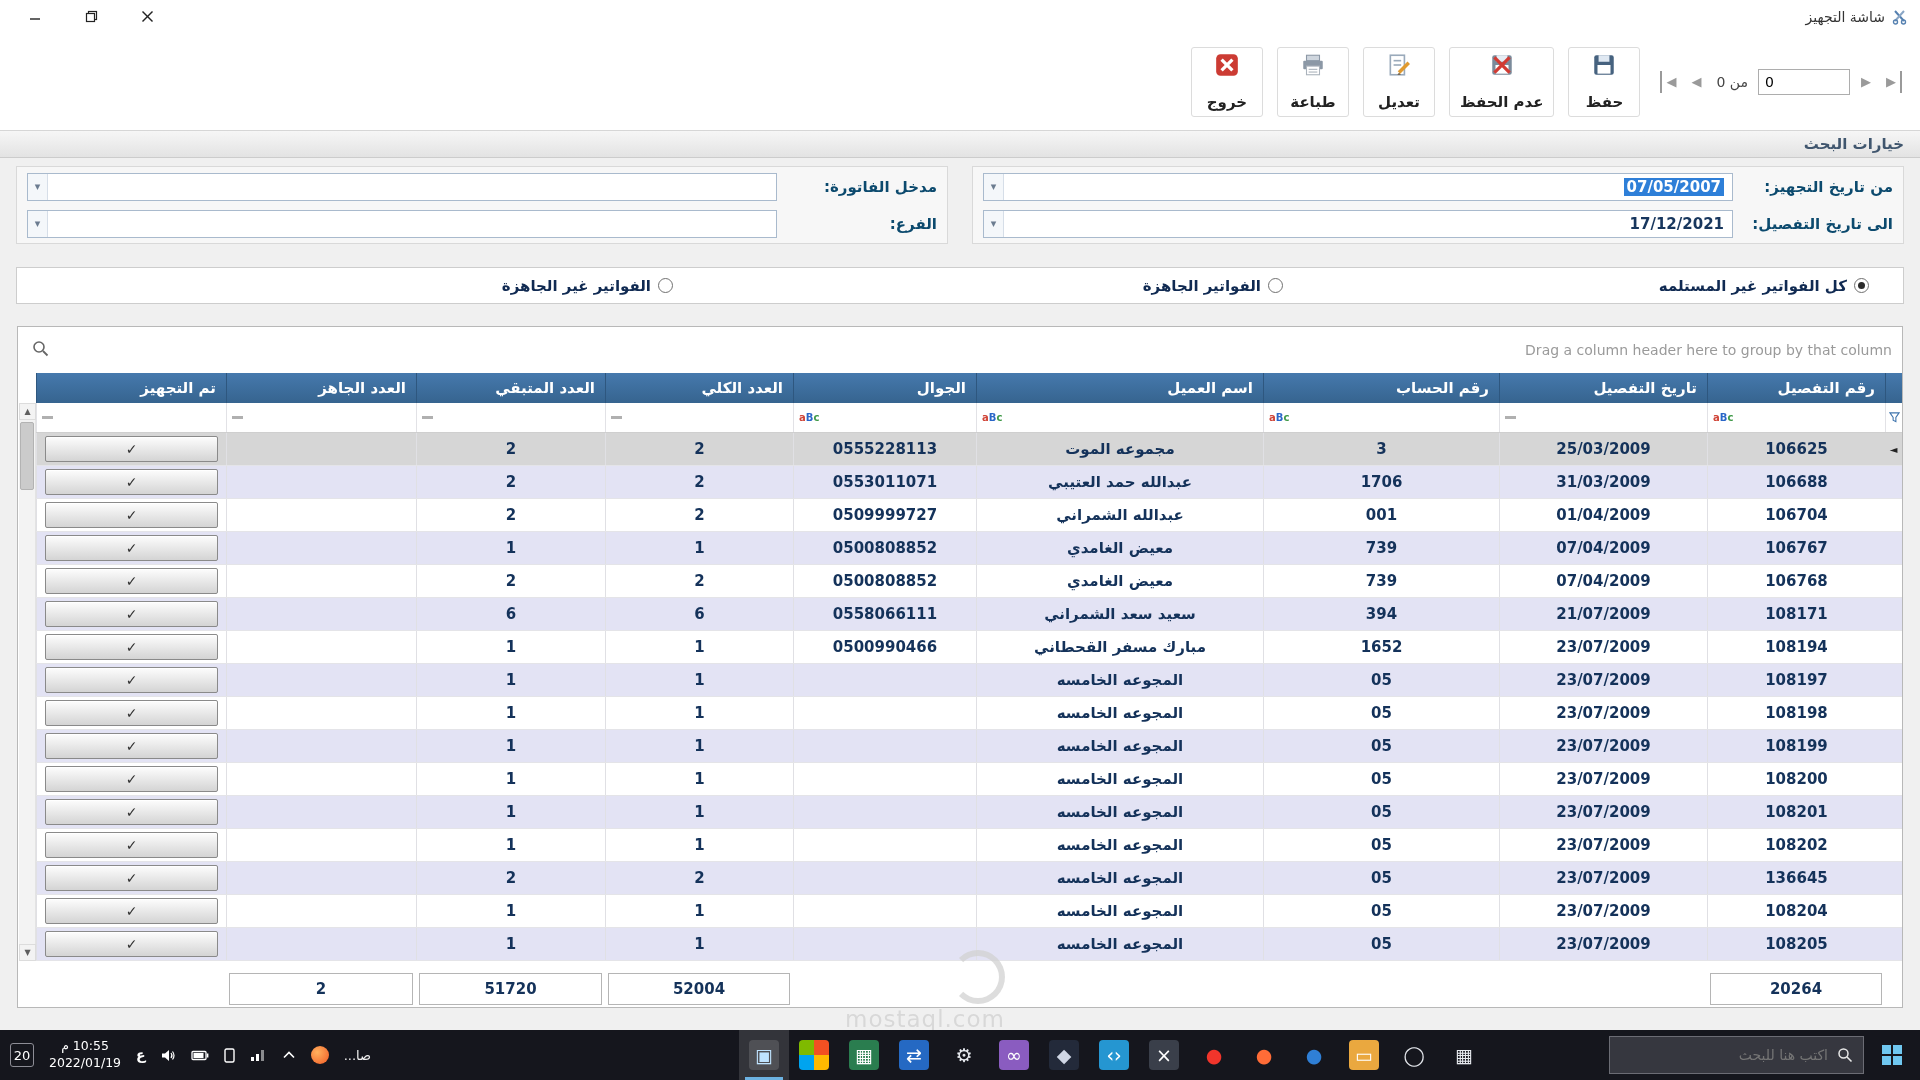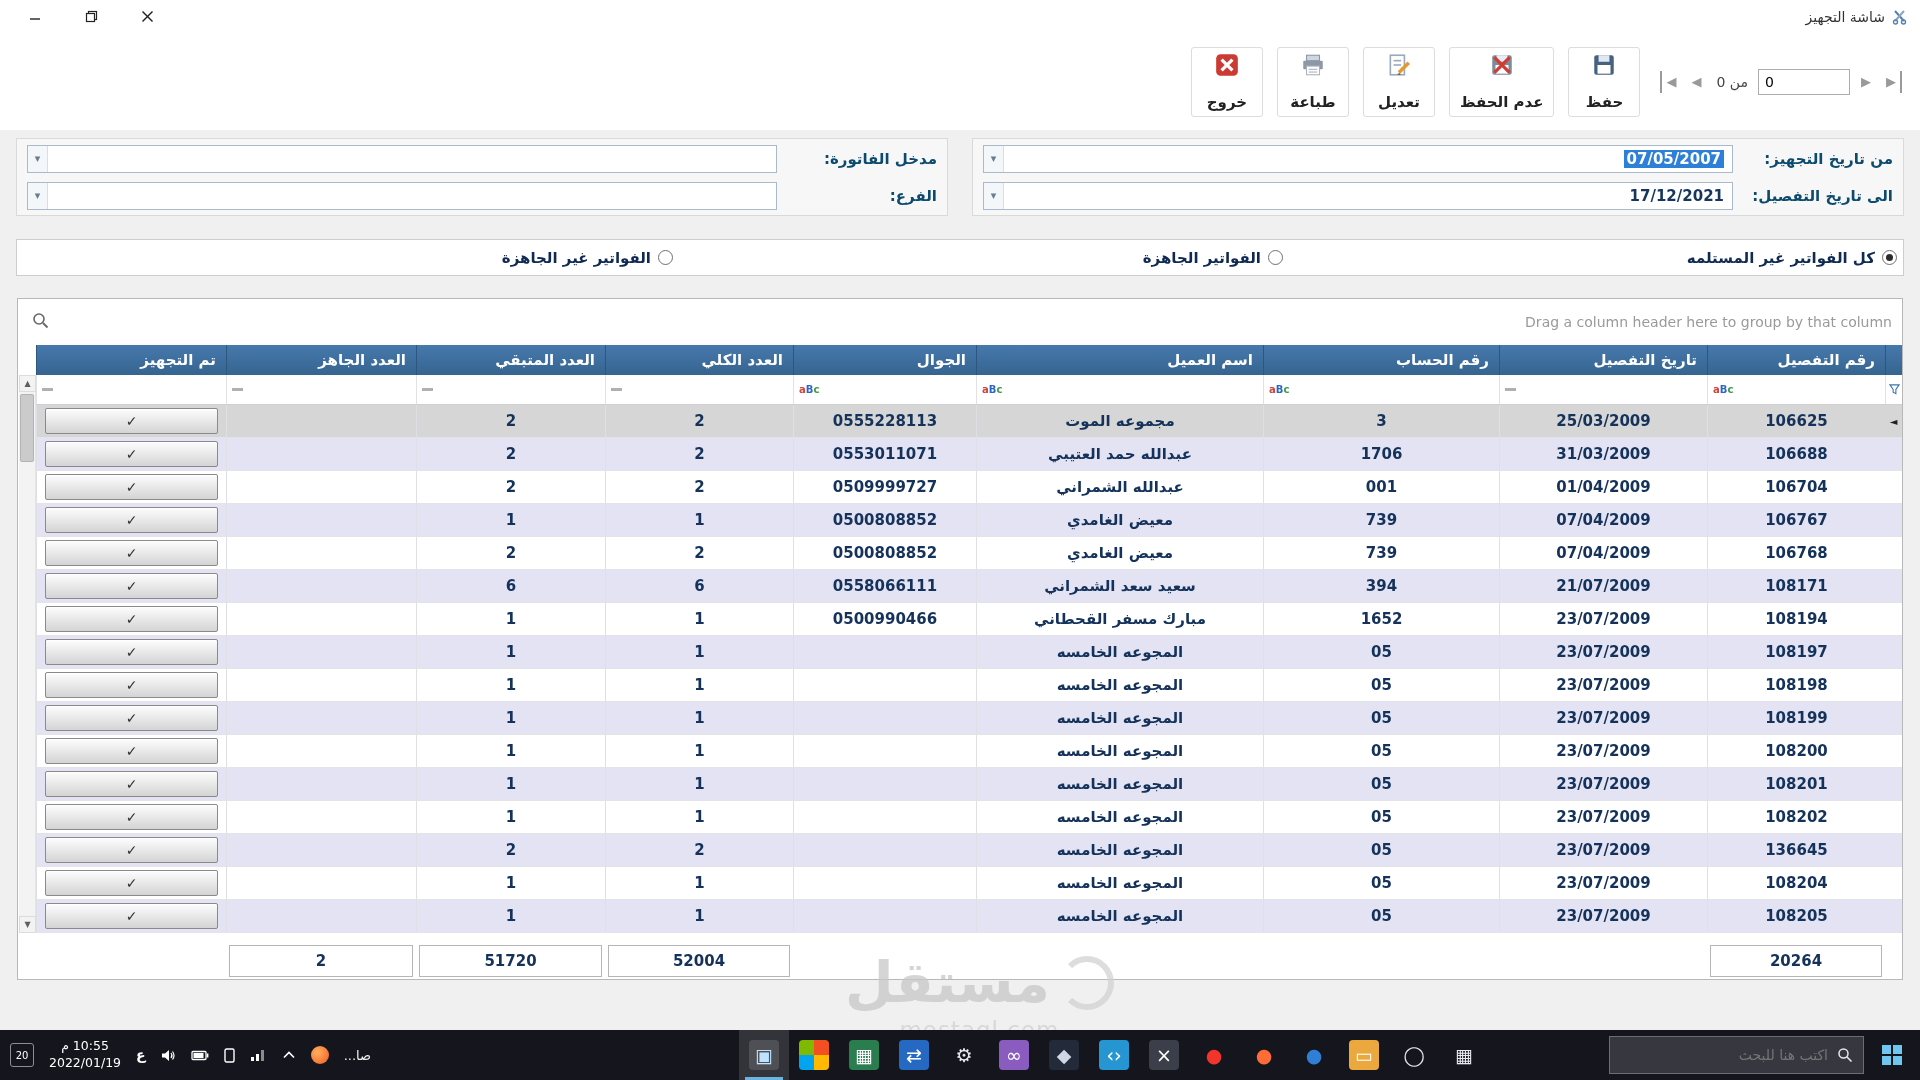--- a/index.html
+++ b/index.html
@@ -40,21 +40,21 @@
   .combo .sel { background:#2e7fd8; color:#fff; padding:0 3px; }
   .combo .arrow { margin-right:auto; width:20px; height:100%; display:flex; align-items:center; justify-content:center;
                   color:#6b7c90; font-size:11px; border-right:1px solid #d6dee8; background:#f4f7fa; }
 
   
   .radiostrip { position:relative; height:37px; background:#fff; border:1px solid #cdcdcd; margin:15px 16px 0; }
   .radioitem { position:absolute; top:0; height:100%; display:flex; align-items:center; gap:7px; }
   .radioitem .dot { width:15px; height:15px; border-radius:50%; border:1px solid #707070; background:#fff; position:relative; }
   .radioitem.selected .dot::after { content:""; position:absolute; inset:3px; border-radius:50%; background:#2b2b2b; }
   .radioitem .rlbl { font-size:15px; font-weight:bold; color:#102a52; white-space:nowrap; }
-  .r1 { right:6px; } .r2 { right:620px; } .r3 { right:1230px; }
+  .r1 { right:34px; } .r2 { right:620px; } .r3 { right:1230px; }
 
   
   .gridbox { position:relative; margin:22px 17px 16px; height:682px; background:#fff; border:1px solid #b8b8b8; }
   .gtop { height:46px; display:flex; align-items:center; padding:0 10px; }
   .ghint { font-size:14px; color:#9a9a9a; direction:ltr; }
   .gsearch { margin-right:auto; padding-left:4px; }
 
   .hrow, .frow2, .grow, .sumrow { display:flex; margin-left:18px; }
   .hrow { height:30px; }
   .hcell { background:linear-gradient(#4679ad,#36648f); color:#fff; font-weight:bold; font-size:15px;
@@ -121,21 +121,21 @@
   .tb-app.active { background:rgba(255,255,255,0.13); }
   .tb-app.active::after { content:""; position:absolute; bottom:0; left:6px; right:6px; height:3px; background:#6cb2e2; }
   .tb-glyph { width:30px; height:30px; border-radius:4px; display:flex; align-items:center; justify-content:center; font-size:19px; line-height:1; }
   .tb-spacer { flex:1; }
   .tray { display:flex; align-items:center; gap:15px; padding-left:10px; font-size:13px; }
   .tray-text { color:#f0f0f0; font-size:13px; }
   .tray-lang { font-size:14px; font-weight:bold; }
   .clock { text-align:center; font-size:12.5px; line-height:1.35; }
   .orange-dot { width:18px; height:18px; border-radius:50%; background:radial-gradient(circle at 35% 35%, #ffb15e, #f15a24); }
   .tray-badge { width:24px; height:24px; border:1px solid #8d8d96; border-radius:3px; display:flex; align-items:center; justify-content:center;
-                font-size:10px; color:#fff; }
+                font-size:13px; color:#fff; }
 </style>
 </head>
 <body>
 
 <div class="app">
 
   <div class="titlebar">
     <div class="title">
       <svg width="16" height="16" viewBox="0 0 16 16">
         <line x1="3" y1="2" x2="12" y2="12" stroke="#5580b0" stroke-width="2"></line>
@@ -217,20 +217,23 @@
     <div class="tb-btn">
       <svg width="26" height="26" viewBox="0 0 24 24">
         <rect x="2" y="2" width="20" height="20" rx="4" fill="#cc3b33"></rect>
         <line x1="7" y1="7" x2="17" y2="17" stroke="#ffffff" stroke-width="3"></line>
         <line x1="17" y1="7" x2="7" y2="17" stroke="#ffffff" stroke-width="3"></line>
       </svg>
       <span class="lbl">خروج</span>
     </div>
   </div>
 
+  <div class="optbar">
+    <span class="t">خيارات البحث</span>
+  </div>
 
   <div class="filterpanel">
     <div class="fgroup">
       <div class="frow">
         <span class="flabel">من تاريخ التجهيز:</span>
         <div class="combo">
           <span class="val"><span class="sel">07/05/2007</span></span>
           <span class="arrow">▾</span>
         </div>
       </div>
@@ -664,21 +667,20 @@
       <div class="sumcell c-ready">
           <div class="sumbox">2</div>
         </div>
       <div class="sumcell c-prep"></div>
     </div>
   </div>
 
   <div class="watermark">
     <div class="wm-row">
       <div class="wm-circle"></div>
-      <div class="wm-title">مستقل</div>
     </div>
     <div class="wm-domain">mostaql.com</div>
   </div>
 </div>
 
 <div class="taskbar">
   <div class="start">
     <svg width="22" height="22" viewBox="0 0 22 22">
       <rect x="1" y="1" width="9" height="9" fill="#6fc7f0"></rect>
       <rect x="12" y="1" width="9" height="9" fill="#6fc7f0"></rect>

